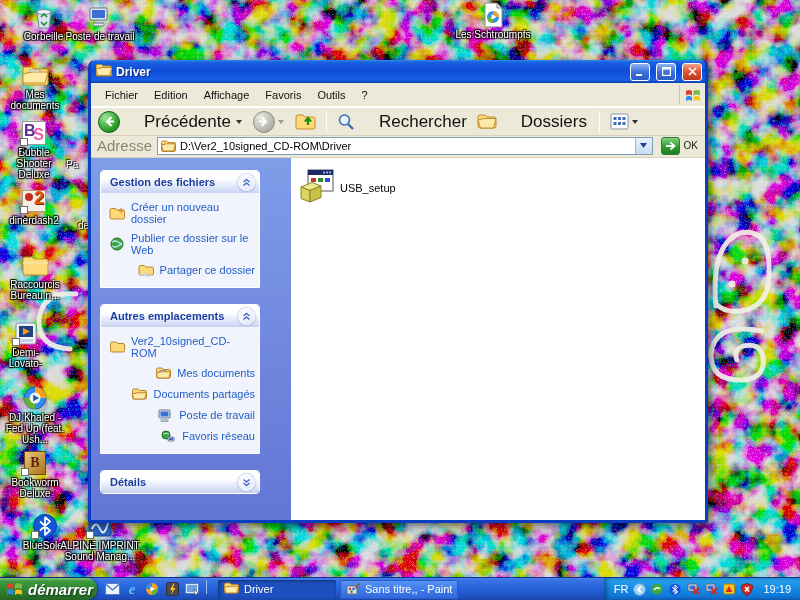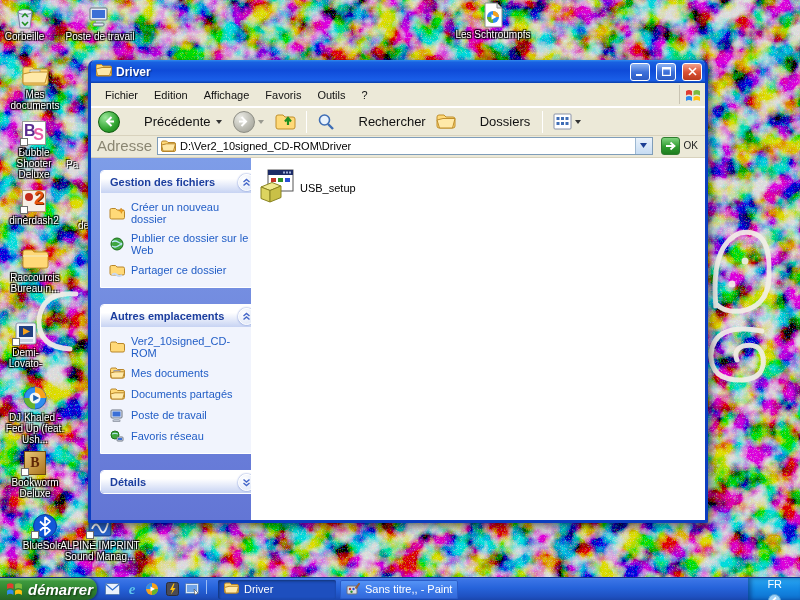--- a/index.html
+++ b/index.html
@@ -37,48 +37,48 @@
       border-bottom:1px solid #fff; }
   .menu-item { font-size:11px; color:#111; padding:3px 8px; }
   .menubar .xplogo { margin-left:auto; width:26px; height:19px; border-left:1px solid #c9c4b3;
       display:grid; place-items:center; background:#ECE9D8; }
 
   .toolbar { height:29px; display:flex; align-items:center; padding:0 4px; gap:2px;
       border-top:1px solid #fff; border-bottom:1px solid #D8D2BD; background:#ECE9D8; }
   .sphere { width:22px; height:22px; border-radius:50%; display:grid; place-items:center;
       background:radial-gradient(circle at 32% 28%,#9BE89B,#2FA32F 60%,#147014); border:1px solid #0f5f0f; }
   .sphere.gray { background:radial-gradient(circle at 32% 28%,#ECECE6,#B9B9B0 60%,#9A9A90); border-color:#8d8d84; }
-  .tb-label { font-size:13px; color:#111; margin:0 2px 0 4px;padding-left:20px; }
+  .tb-label { font-size:17px; color:#111; margin:0 2px 0 4px;padding-left:20px; }
   .dd { width:0; height:0; border-left:3px solid transparent; border-right:3px solid transparent; border-top:4px solid #333; margin:0 3px; }
   .dd.gray { border-top-color:#9a9a90; }
   .tsep { width:1px; height:22px; background:#C9C4B3; border-right:1px solid #fff; margin:0 5px; }
   .tbtn { display:flex; align-items:center; padding:2px 3px; border-radius:3px; }
 
   .addressbar { height:22px; display:flex; align-items:center; gap:5px; padding:0 4px 2px 6px;
       background:#ECE9D8; border-bottom:1px solid #D8D2BD; }
   .addressbar .alabel { font-size:15px; color:#8a8672;text-align:center; }
   .combo { flex:1; height:18px; background:#fff; border:1px solid #7F9DB9; display:flex; align-items:center; gap:4px; padding-left:3px; }
   .combo .path { font-size:11px; color:#000; flex:1; }
   .combo .cdd { width:17px; height:16px; display:grid; place-items:center;
       background:linear-gradient(180deg,#E9F2FB,#C7DCF3); border-left:1px solid #9db8d2; }
   .gobtn { display:flex; align-items:center; gap:4px; padding:0 3px;text-align:right; }
   .goarrow { width:19px; height:18px; border-radius:3px; border:1px solid #2f7d2f; display:grid; place-items:center;
       background:linear-gradient(180deg,#7FD37F,#2F9C2F 55%,#1F7D1F); }
   .gobtn .oktext { font-size:10px; color:#222; }
 
   .content { flex:1; display:flex; overflow:hidden; }
-  .sidepane { width:160px; padding:12px 9px; background:linear-gradient(180deg,#7E9DE8 0%,#6E84DC 60%,#6376D5 100%); overflow:hidden; }
+  .sidepane { width:200px; padding:12px 9px; background:linear-gradient(180deg,#7E9DE8 0%,#6E84DC 60%,#6376D5 100%); overflow:hidden; }
   .panel { width:160px; margin-bottom:16px; border:1px solid #fff; border-radius:4px 4px 0 0; }
   .panel-h { height:22px; display:flex; align-items:center; justify-content:space-between;
       padding:0 4px 0 9px; border-radius:3px 3px 0 0;
       background:linear-gradient(180deg,#fff 0%,#fff 35%,#C7D3F3 100%); }
   .panel-h .pt { color:#1C3E9E; font-size:11px; font-weight:bold; }
   .chevbtn { width:17px; height:17px; border-radius:50%; border:1px solid #fff; display:grid; place-items:center;
       background:radial-gradient(circle at 35% 30%,#fff,#D9E2F6); box-shadow:0 0 2px #5a76c8; }
-  .panel-b { background:#F1F4FD; padding:8px 4px 10px 8px; display:flex; flex-direction:column; gap:7px; }
+  .panel-b { background:#F1F4FD; padding:8px 4px 10px 8px; display:flex; flex-direction:column; gap:7px;align-items:flex-end; }
   .slink { display:flex; align-items:center; gap:6px; font-size:11px; color:#215DC6; cursor:pointer; line-height:12px; }
   .slink .si { width:16px; height:14px; flex:0 0 16px; display:grid; place-items:center; }
 
   .filearea { flex:1; background:#fff; padding:8px 6px; }
   .file-tile { display:flex; align-items:center; gap:5px; width:150px; padding:2px; }
   .file-tile .flabel { font-size:11px; color:#000; }
 
   
   .taskbar { position:absolute; left:0; bottom:0; width:800px; height:23px; display:flex; align-items:stretch;
       background:linear-gradient(180deg,#4D82E8 0%,#3A74E6 8%,#2663DA 45%,#1E50C0 85%,#1A46AC 100%);
@@ -91,21 +91,21 @@
   .ql { display:flex; align-items:center; gap:4px; padding:0 7px; }
   .ql .qi { width:16px; height:16px; display:grid; place-items:center; }
   .qlsep { width:5px; height:18px; align-self:center; display:flex; justify-content:center; }
   .qlsep i { width:1px; height:14px; background:#9DBCF3; display:block; }
   .taskbtn { align-self:center; height:19px; width:118px; margin:0 2px; padding:0 6px; border-radius:2px;
       display:flex; align-items:center; gap:5px; color:#fff; font-size:11px; white-space:nowrap; overflow:hidden;
       background:linear-gradient(180deg,#5795F6,#3C79E9 55%,#3167D8); box-shadow:inset 0 0 0 1px #2a5cc8; }
   .taskbtn.active { background:#1E4FBE; box-shadow:inset 1px 1px 3px #10306F; }
   .tray { margin-left:auto; display:flex; align-items:center; gap:4px; padding:0 9px 0 10px;
       background:linear-gradient(180deg,#2BA6F1 0%,#1489E4 50%,#0E6FCE 100%);
-      box-shadow:inset 3px 0 4px rgba(5,20,80,.45); color:#fff; font-size:11px;flex-direction:column; }
+      box-shadow:inset 3px 0 4px rgba(5,20,80,.45); color:#fff; font-size:11px; }
   .tray .ti { width:14px; height:14px; display:grid; place-items:center; }
   .tray .clock { margin-left:5px; font-size:11px; }
 </style>
 </head>
 <body>
 
 <div class="screen">
 
   <svg class="wall" width="800" height="600" xmlns="http://www.w3.org/2000/svg">
     <filter id="blotch" x="0" y="0" width="100%" height="100%">
@@ -121,21 +121,21 @@
     <rect width="800" height="600" filter="url(#grain)" opacity="0.5" style="mix-blend-mode:screen"></rect>
     <g stroke="#f2efe8" stroke-width="5" fill="none" stroke-linecap="round" opacity="0.92">
       <path d="M716 308 Q710 245 740 233 Q770 227 769 270 Q771 306 741 311 Q725 313 716 304 Z"></path>
       <circle cx="745" cy="261" r="3.5" fill="#f2efe8" stroke="none"></circle>
       <circle cx="732" cy="284" r="3.5" fill="#f2efe8" stroke="none"></circle>
       <path d="M762 331 Q714 322 711 354 Q710 381 743 380 Q766 378 763 357 Q760 342 743 346 Q733 350 737 360"></path>
       <path d="M76 294 Q42 291 39 320 Q38 347 70 349"></path>
     </g>
   </svg>
 
-  <div class="dicon" style="left:8px; top:4px; width:33px;">
+  <div class="dicon" style="left:8px; top:4px; width:71px;">
     <div class="ig">
       <svg width="24" height="26" viewBox="0 0 24 26">
           <path d="M5 8 h14 l-2 16 h-10 z" fill="#D9E2F0" stroke="#7A86A0"></path>
           <ellipse cx="12" cy="8" rx="7" ry="2.4" fill="#EDF2FA" stroke="#7A86A0"></ellipse>
           <path d="M9 13 l3 -3 3 3 M9 18 l3 3 3 -3" stroke="#1F8F1F" stroke-width="1.6" fill="none"></path>
         </svg>
     </div>
     <div class="lbl">Corbeille</div>
   </div>
 
@@ -195,21 +195,21 @@
         <span style="position:absolute;right:1px;top:-3px;font-weight:bold;font-size:18px;color:#E8540A;text-shadow:1px 1px 0 #7d2b00;">2</span>
         <span style="position:absolute;left:2px;top:2px;width:8px;height:8px;border-radius:50%;background:#C42B1C;"></span>
       </div>
       <span class="sc"><svg width="6" height="6" viewBox="0 0 6 6">
             <path d="M1 5 L5 1 M5 1 v2 M5 1 h-2" stroke="#000" stroke-width="1" fill="none"></path>
           </svg></span>
     </div>
     <div class="lbl">dinerdash2</div>
   </div>
 
-  <div class="dicon" style="left:6px; top:245px; width:58px;">
+  <div class="dicon" style="left:6px; top:252px; width:58px;">
     <div class="ig">
       <svg width="27" height="23" viewBox="0 0 27 23">
           <path d="M1 5 q0 -2 2 -2 h7 l2 2 h12 q2 0 2 2 v12 q0 2 -2 2 h-21 q-2 0 -2 -2 z" fill="#FFD978" stroke="#C08F2B"></path>
           <path d="M1 9 h25" stroke="#F5E5AC" stroke-width="1.6"></path>
         </svg>
     </div>
     <div class="lbl">Raccourcis Bureau n...</div>
   </div>
 
   <div class="dicon" style="left:0px; top:320px; width:51px;">

